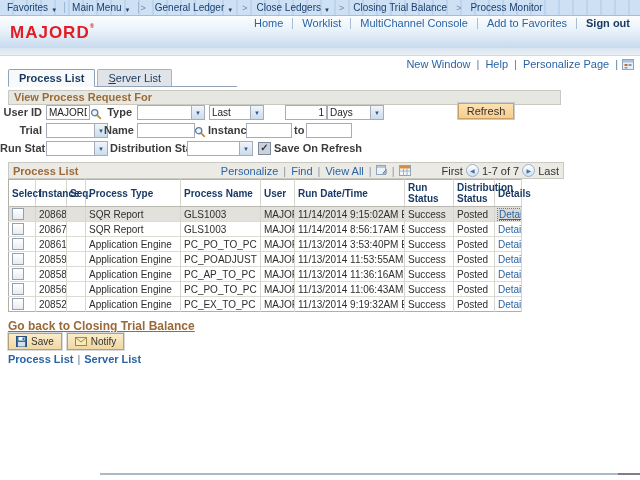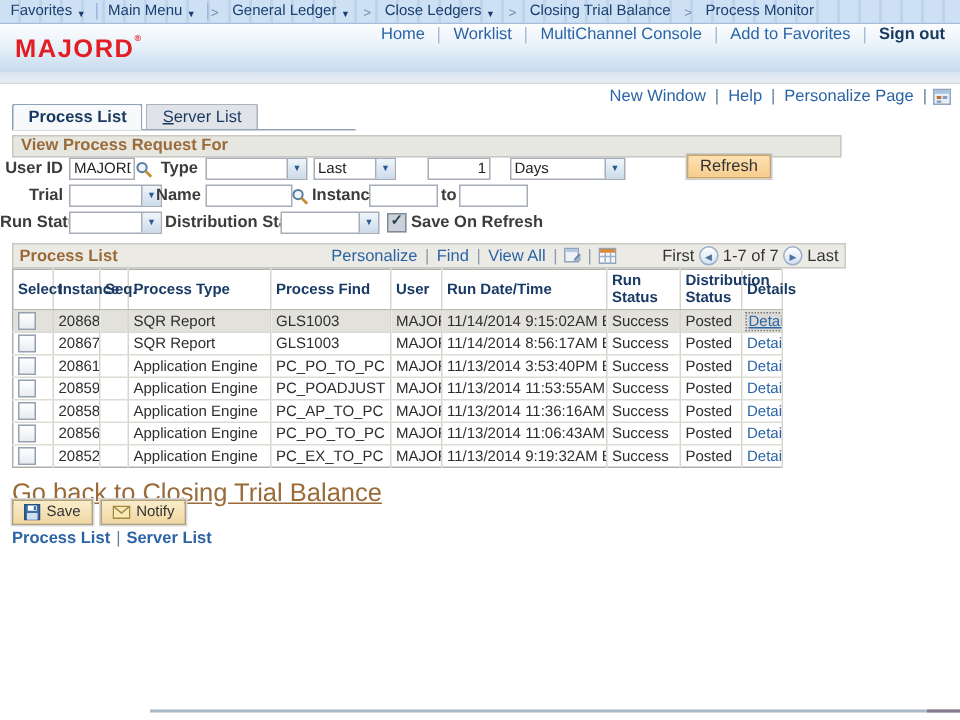--- a/index.html
+++ b/index.html
@@ -83,21 +83,21 @@
     height:14px;white-space:nowrap;overflow:hidden}
   table.grid tr.sel td{background:#e2e1dc}
   td.c-sel,th.c-sel{text-align:left}
   td.c-inst{text-align:right;padding-right:6px}
   .cb{display:inline-block;width:10px;height:10px;border:1px solid #96a1b0;
     background:linear-gradient(#ffffff,#e8ecf0);vertical-align:middle;cursor:pointer}
   a.dlink{color:#2a64a5;text-decoration:none;cursor:pointer}
   a.dlink.focus{outline:1px dotted #777;text-decoration:underline;background:#dad9d4;padding:0 1px}
 
   
-  .goback{left:8px;top:319px;font-size:17px;font-weight:normal;color:#9a6a38;text-decoration:underline;cursor:pointer}
+  .goback{left:8px;top:319px;font-size:12px;font-weight:bold;color:#9a6a38;text-decoration:underline;cursor:pointer}
   .btnrow{left:8px;top:333px;display:flex;gap:5px}
   .pbtn{height:17px;background:linear-gradient(#faeccb,#f1d7a2);border:1px solid #b3a276;
     box-shadow:0 0 0 1px #d7dade;display:inline-flex;align-items:center;gap:4px;padding:0 7px;
     font-size:10px;color:#333;cursor:pointer;box-sizing:border-box}
   .blinks{left:8px;top:353px;font-size:11px;font-weight:bold;color:#2a64a5;display:flex;align-items:center}
   .blinks .bl{cursor:pointer}
   .blinks .bsep{color:#5f7da0;padding:0 4px;font-weight:normal}
 
   .bottomline{left:100px;top:473px;width:540px;height:2px;background:#a9bac6}
   .bottomline2{left:618px;top:473px;width:22px;height:2px;background:#857a8b}
@@ -188,21 +188,21 @@
 <div class="abs flabel r" style="left:104px;top:105px;width:28px">Type</div>
 <span class="dd" style="left:137px;top:105px;width:68px">
   <span class="val"></span>
   <span class="btn">▼</span>
 </span>
 <span class="dd" style="left:209px;top:105px;width:55px">
   <span class="val">Last</span>
   <span class="btn">▼</span>
 </span>
 <input class="txt" style="left: 285px; top: 105px; width: 36px; text-align: right;" value="1">
-<span class="dd" style="left:340px;top:105px;width:77px">
+<span class="dd" style="left:327px;top:105px;width:57px">
   <span class="val">Days</span>
   <span class="btn">▼</span>
 </span>
 <span class="btn-refresh">Refresh</span>
 
 <div class="abs flabel r" style="left:0;top:123px;width:42px">Trial</div>
 <span class="dd" style="left:46px;top:123px;width:62px">
   <span class="val"></span>
   <span class="btn">▼</span>
 </span>
@@ -281,21 +281,21 @@
       <col style="width:49px">
     <col style="width:41px">
       <col style="width:27px">
   </colgroup>
   <thead>
     <tr>
       <th class="c-sel">Select</th>
       <th>Instance</th>
       <th>Seq.</th>
       <th>Process Type</th>
-      <th>Process Find</th>
+      <th>Process Name</th>
       <th>User</th>
       <th>Run Date/Time</th>
       <th>Run Status</th>
       <th>Distribution Status</th>
       <th>Details</th>
     </tr>
   </thead>
   <tbody id="grid-body">
       <tr class="sel">
     <td class="c-sel"><span class="cb"></span></td>

